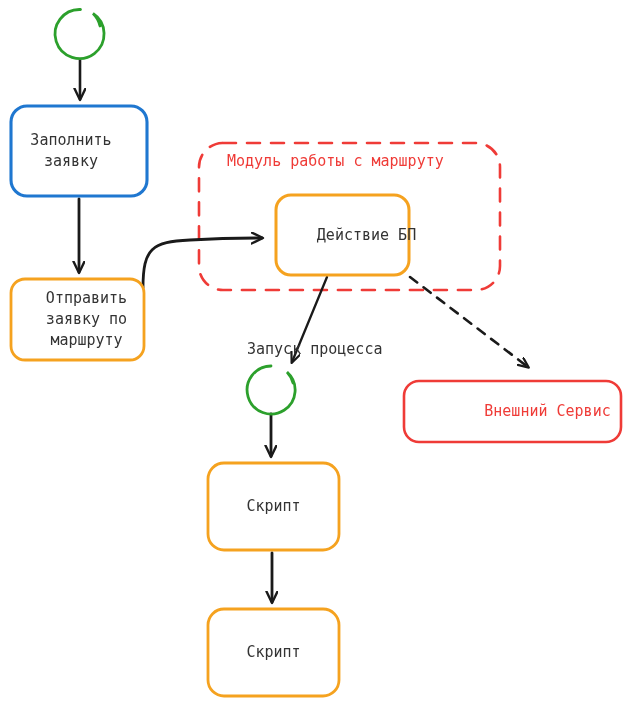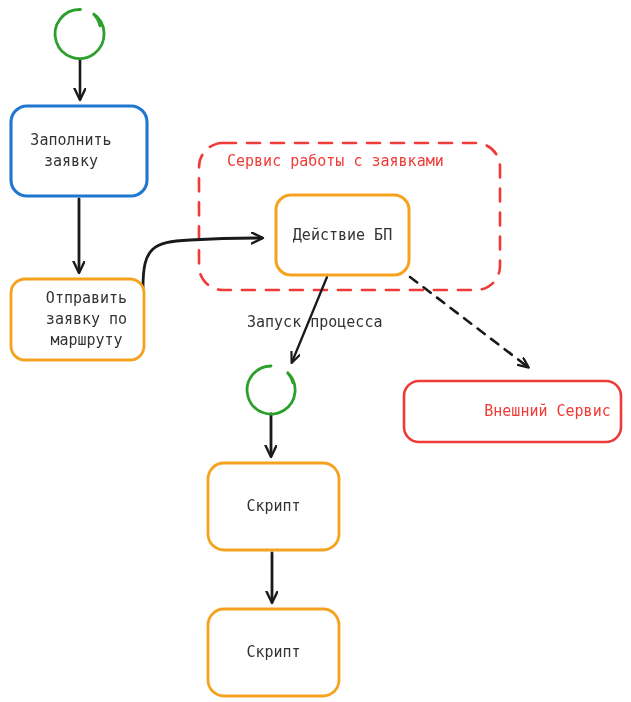--- a/index.html
+++ b/index.html
@@ -37,20 +37,21 @@
     line-height: 21px;
     letter-spacing: 0px;
     white-space: pre-line;
   }
   .edge-label {
     position: absolute;
     color: #333333;
     font-family: "DejaVu Sans Mono", monospace;
     font-size: 15px;
     white-space: nowrap;
+    margin-top: 27px;
   }
   .group-title {
     position: absolute;
     font-family: "DejaVu Sans Mono", monospace;
     font-size: 15px;
     white-space: nowrap;
   }
 </style>
 </head>
 <body>
@@ -125,30 +126,30 @@
 
     <g>
       <rect x="208" y="609" width="131" height="87" rx="16" ry="16" fill="#ffffff" stroke="#f5a21f" stroke-width="2.8"></rect>
     </g>
 
     <g>
       <rect x="404" y="381" width="217" height="61" rx="15" ry="15" fill="#ffffff" stroke="#ef3b37" stroke-width="2.6"></rect>
     </g>
   </svg>
 
-  <div class="group-title" style="left:227px; top:152px; color:#ef3b37;">Сервис работы с заявками</div>
+  <div class="group-title" style="left:227px; top:152px; color:#ef3b37;">Модуль работы с маршруту</div>
 
   <div class="node-label" style="left:10px; top:105px; width:122px; height:92px;">Заполнить
 заявку</div>
 
   <div class="node-label" style="left:10px; top:278px; width:153px; height:83px;">Отправить
 заявку по
 маршруту</div>
 
-  <div class="node-label" style="left:275px; top:194px; width:135px; height:82px;">Действие БП</div>
+  <div class="node-label" style="left:275px; top:194px; width:135px; height:82px;padding-left:24px;">Действие БП</div>
 
   <div class="node-label" style="left:207px; top:462px; width:133px; height:89px;">Скрипт</div>
 
   <div class="node-label" style="left:207px; top:608px; width:133px; height:89px;">Скрипт</div>
 
   <div class="node-label" style="left:403px; top:380px; width:219px; height:63px; color:#ef3b37;padding-left:35px;">Внешний Сервис</div>
 
   <div class="edge-label" style="left:247px; top:313px;">Запуск процесса</div>
 
 </div>

